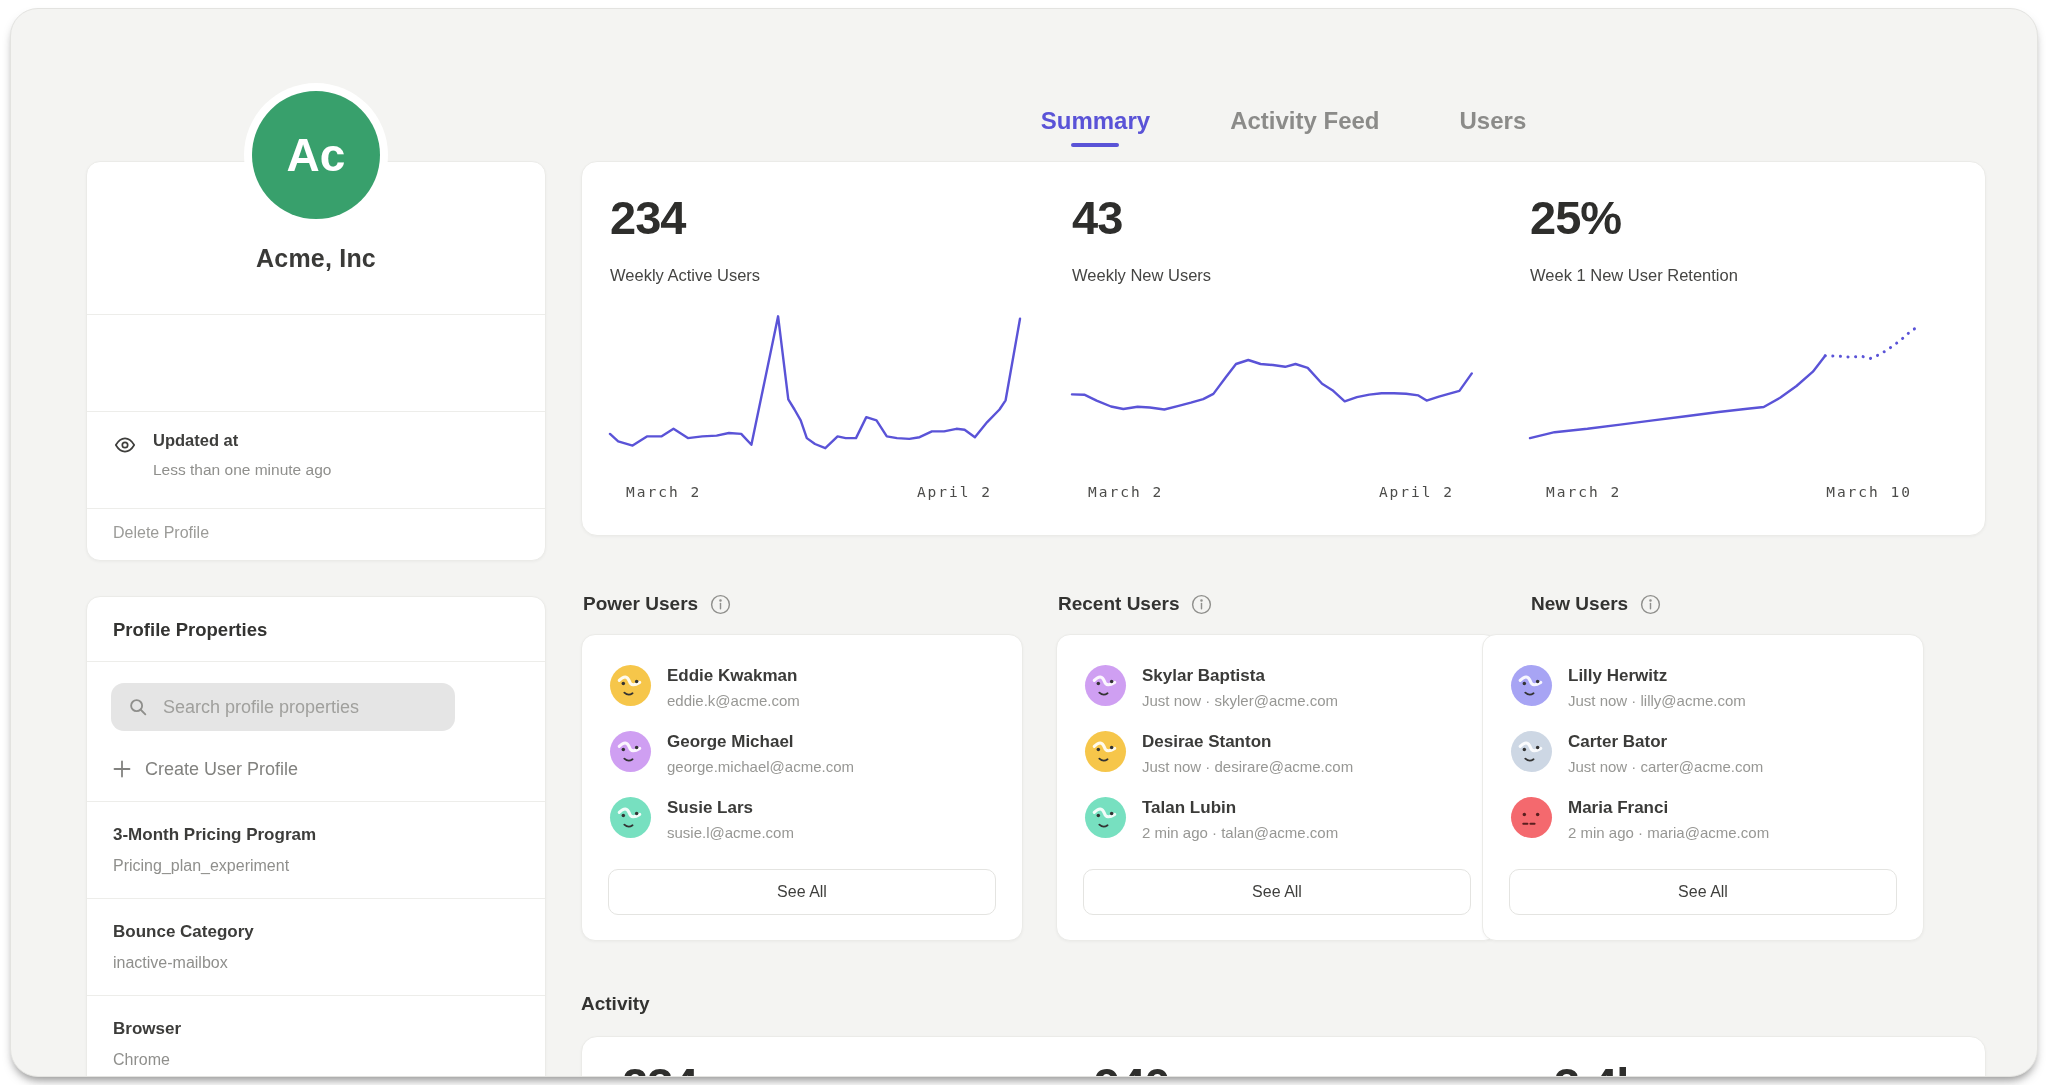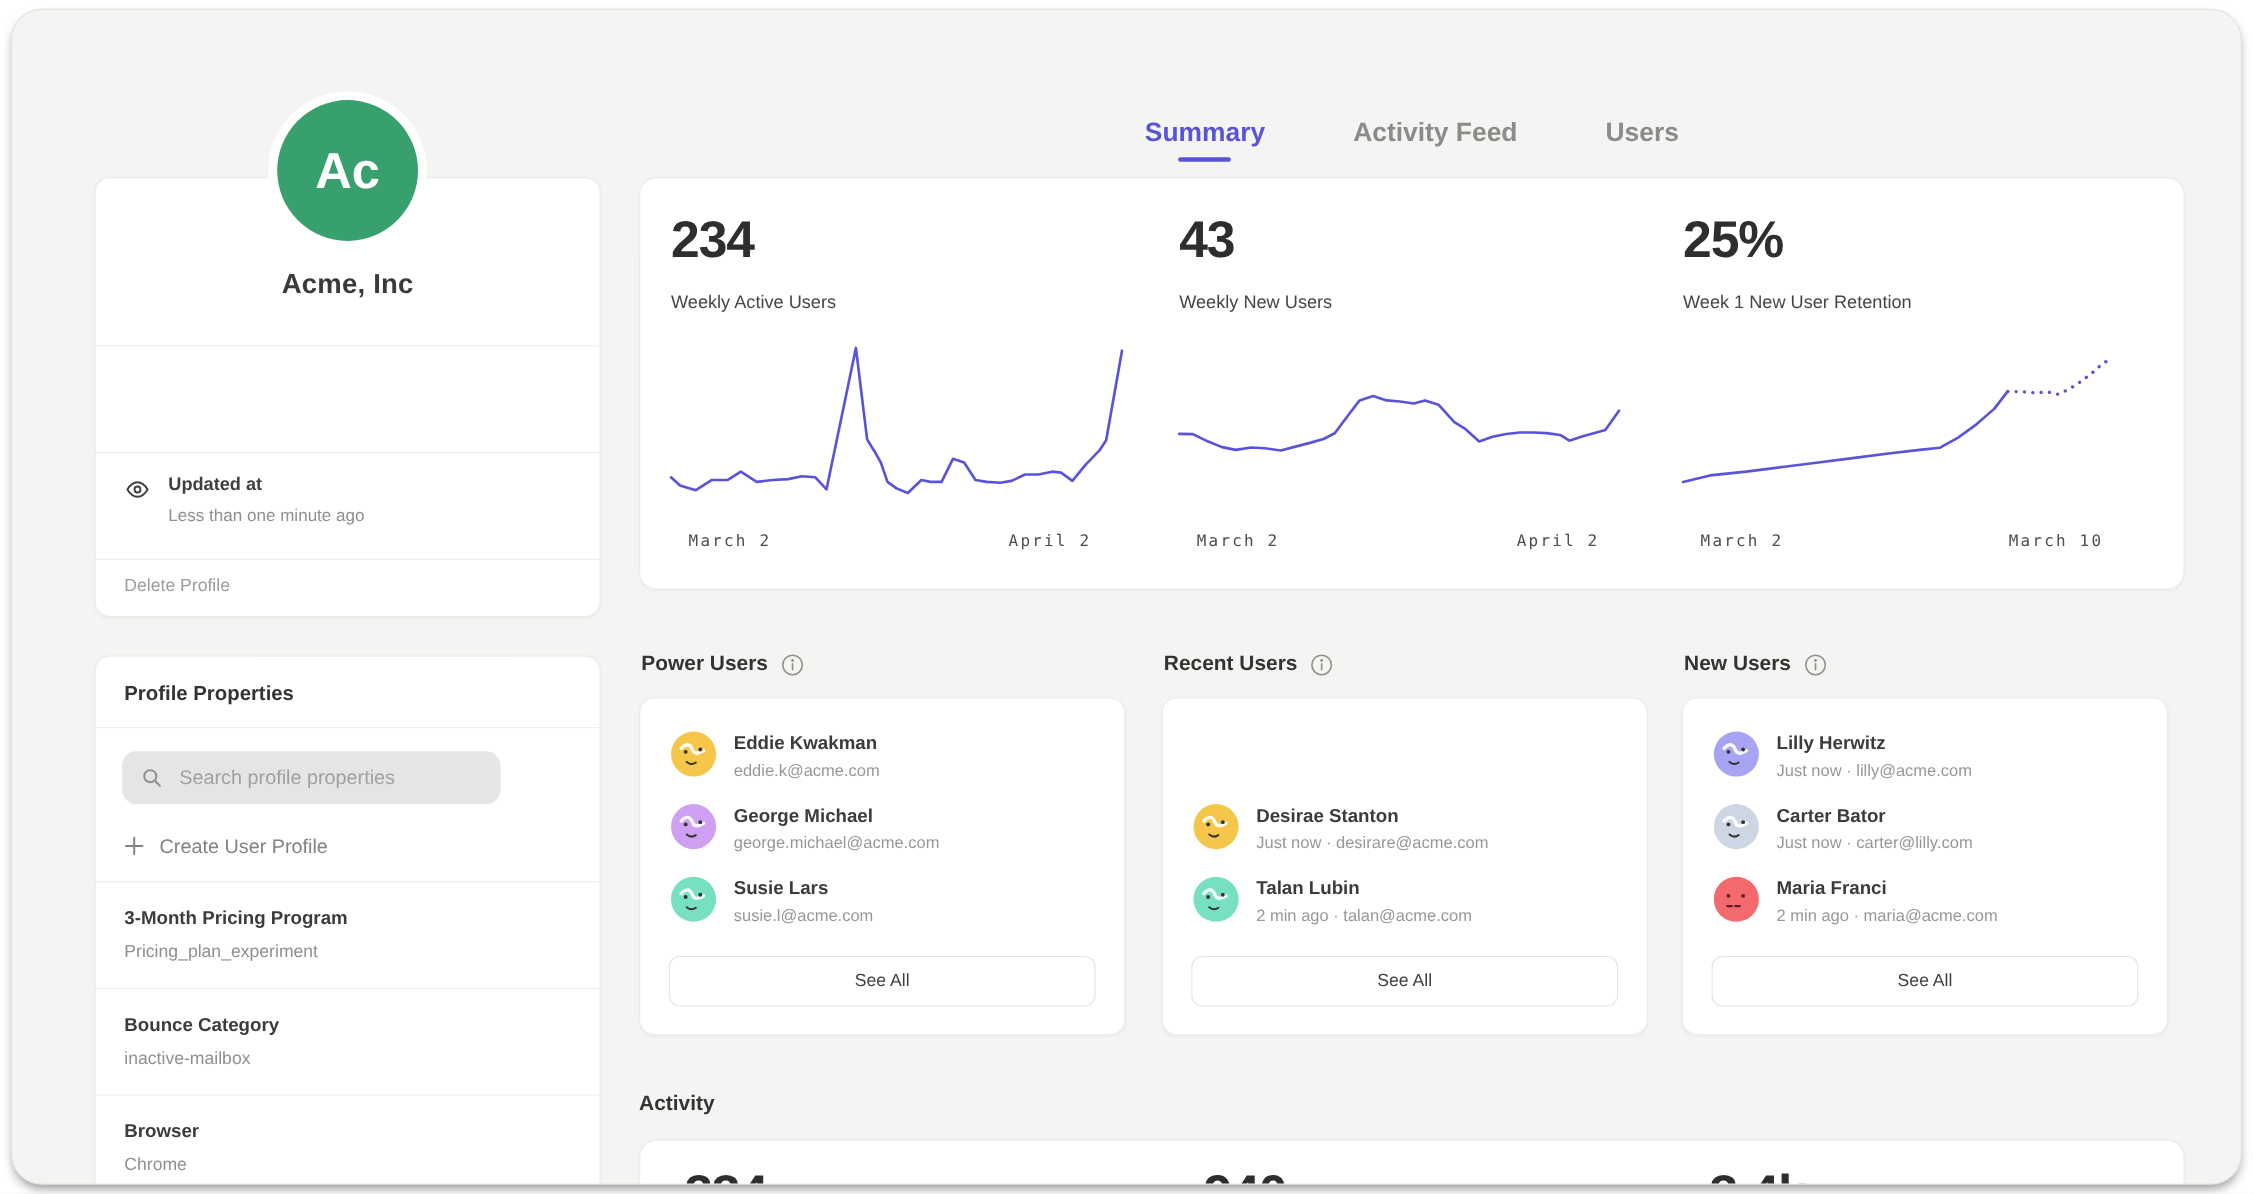--- a/index.html
+++ b/index.html
@@ -286,20 +286,32 @@
 
   <div class="section-header" style="left:1047px; top:584px;">
     <span class="section-title">Recent Users</span>
     <svg class="stroke info-icon" viewBox="0 0 22 22" style="stroke-width:1.5">
       <circle cx="11" cy="11" r="9.3"></circle>
         <line x1="11" y1="10" x2="11" y2="15.5"></line>
         <circle cx="11" cy="6.8" r="0.6" fill="currentColor"></circle>
     </svg>
   </div>
   <div class="card" style="left:1045px; top:625px; width:442px; height:307px;">
+    <div class="user-row" style="top:30px;">
+      <div class="user-avatar" style="background: rgb(207, 159, 242);">
+        <svg viewBox="0 0 40 40">
+            <path d="M9 15 q7-7 10 1 q2 6 10 1" stroke="#ffffff" stroke-width="3" fill="none" stroke-linecap="round" opacity=".9"></path>
+            <circle cx="13" cy="18" r="1.7" fill="#333"></circle>
+            <circle cx="26" cy="16" r="1.7" fill="#333"></circle>
+            <path d="M14 27 q4 3.5 8 .5" stroke="#333" stroke-width="1.8" fill="none" stroke-linecap="round"></path>
+          </svg>
+      </div>
+      <div class="user-name">Skylar Baptista</div>
+      <div class="user-sub">Just now · skyler@acme.com</div>
+    </div>
     <div class="user-row" style="top:96px;">
       <div class="user-avatar" style="background: rgb(246, 198, 74);">
         <svg viewBox="0 0 40 40">
             <path d="M9 15 q7-7 10 1 q2 6 10 1" stroke="#ffffff" stroke-width="3" fill="none" stroke-linecap="round" opacity=".9"></path>
             <circle cx="13" cy="18" r="1.7" fill="#333"></circle>
             <circle cx="26" cy="16" r="1.7" fill="#333"></circle>
             <path d="M14 27 q4 3.5 8 .5" stroke="#333" stroke-width="1.8" fill="none" stroke-linecap="round"></path>
           </svg>
       </div>
       <div class="user-name">Desirae Stanton</div>
@@ -321,21 +333,21 @@
   </div>
 
   <div class="section-header" style="left:1520px; top:584px;">
     <span class="section-title">New Users</span>
     <svg class="stroke info-icon" viewBox="0 0 22 22" style="stroke-width:1.5">
       <circle cx="11" cy="11" r="9.3"></circle>
         <line x1="11" y1="10" x2="11" y2="15.5"></line>
         <circle cx="11" cy="6.8" r="0.6" fill="currentColor"></circle>
     </svg>
   </div>
-  <div class="card" style="left:1518px; top:625px; width:442px; height:307px;text-decoration:underline;">
+  <div class="card" style="left:1471px; top:625px; width:442px; height:307px;text-decoration:underline;">
     <div class="user-row" style="top:30px;">
       <div class="user-avatar" style="background: rgb(167, 164, 244);">
         <svg viewBox="0 0 40 40">
             <path d="M9 15 q7-7 10 1 q2 6 10 1" stroke="#ffffff" stroke-width="3" fill="none" stroke-linecap="round" opacity=".9"></path>
             <circle cx="13" cy="18" r="1.7" fill="#333"></circle>
             <circle cx="26" cy="16" r="1.7" fill="#333"></circle>
             <path d="M14 27 q4 3.5 8 .5" stroke="#333" stroke-width="1.8" fill="none" stroke-linecap="round"></path>
           </svg>
       </div>
       <div class="user-name">Lilly Herwitz</div>
@@ -344,21 +356,21 @@
     <div class="user-row" style="top:96px;">
       <div class="user-avatar" style="background: rgb(205, 215, 228);">
         <svg viewBox="0 0 40 40">
             <path d="M9 15 q7-7 10 1 q2 6 10 1" stroke="#ffffff" stroke-width="3" fill="none" stroke-linecap="round" opacity=".9"></path>
             <circle cx="13" cy="18" r="1.7" fill="#333"></circle>
             <circle cx="26" cy="16" r="1.7" fill="#333"></circle>
             <path d="M14 27 q4 3.5 8 .5" stroke="#333" stroke-width="1.8" fill="none" stroke-linecap="round"></path>
           </svg>
       </div>
       <div class="user-name">Carter Bator</div>
-      <div class="user-sub">Just now · carter@lilly.com</div>
+      <div class="user-sub">Just now · carter@acme.com</div>
     </div>
     <div class="user-row" style="top:162px;">
       <div class="user-avatar" style="background: rgb(244, 105, 110);">
         <svg viewBox="0 0 40 40">
             <circle cx="13" cy="17" r="1.7" fill="#5a1f1f"></circle>
             <circle cx="26" cy="17" r="1.7" fill="#5a1f1f"></circle>
             <path d="M12 26 h12" stroke="#5a1f1f" stroke-width="2" stroke-linecap="round" stroke-dasharray="4 3"></path>
           </svg>
       </div>
       <div class="user-name">Maria Franci</div>

